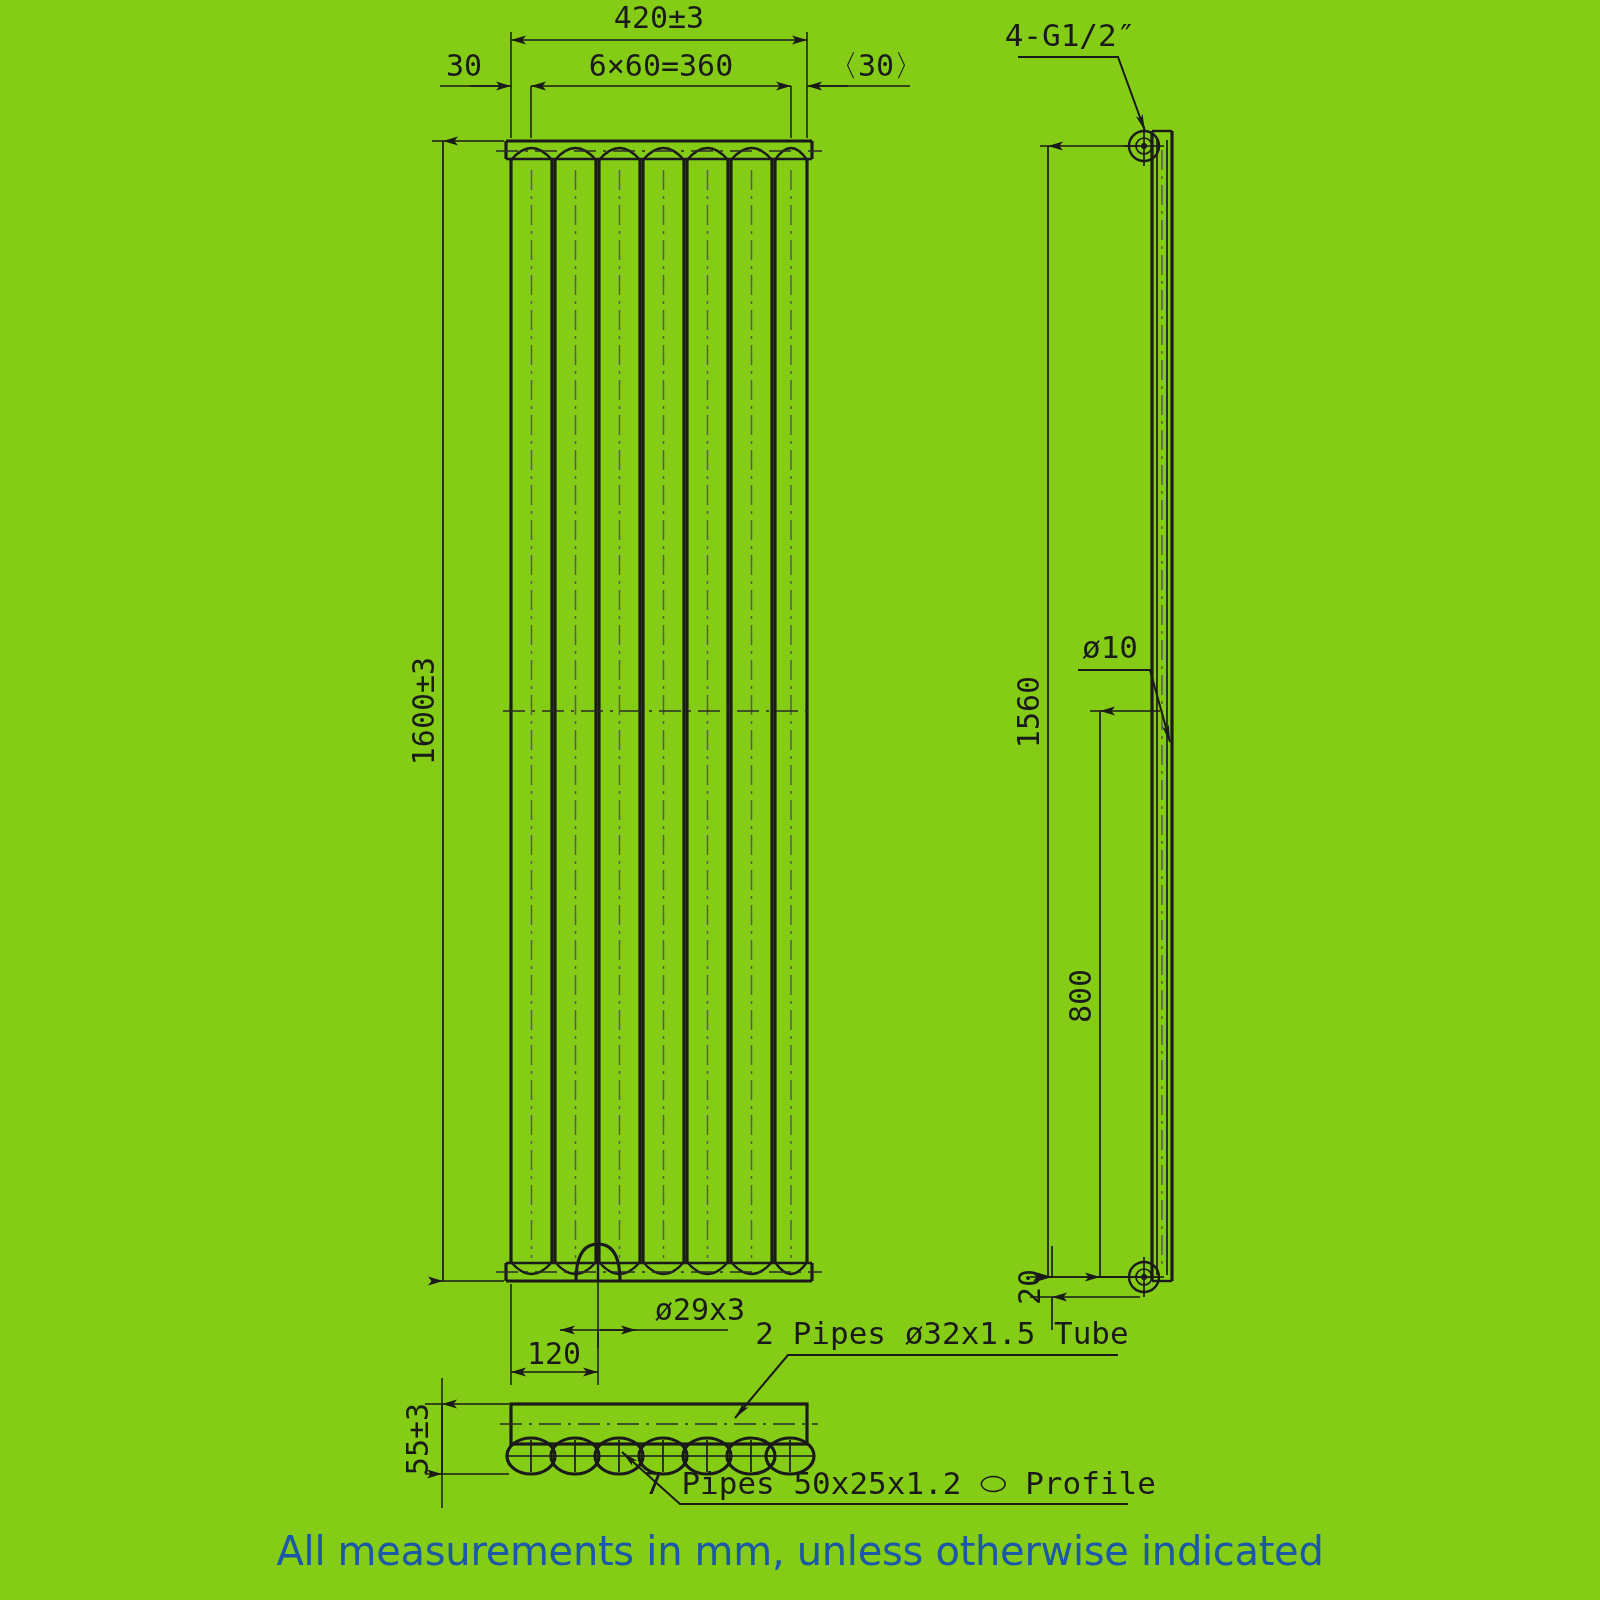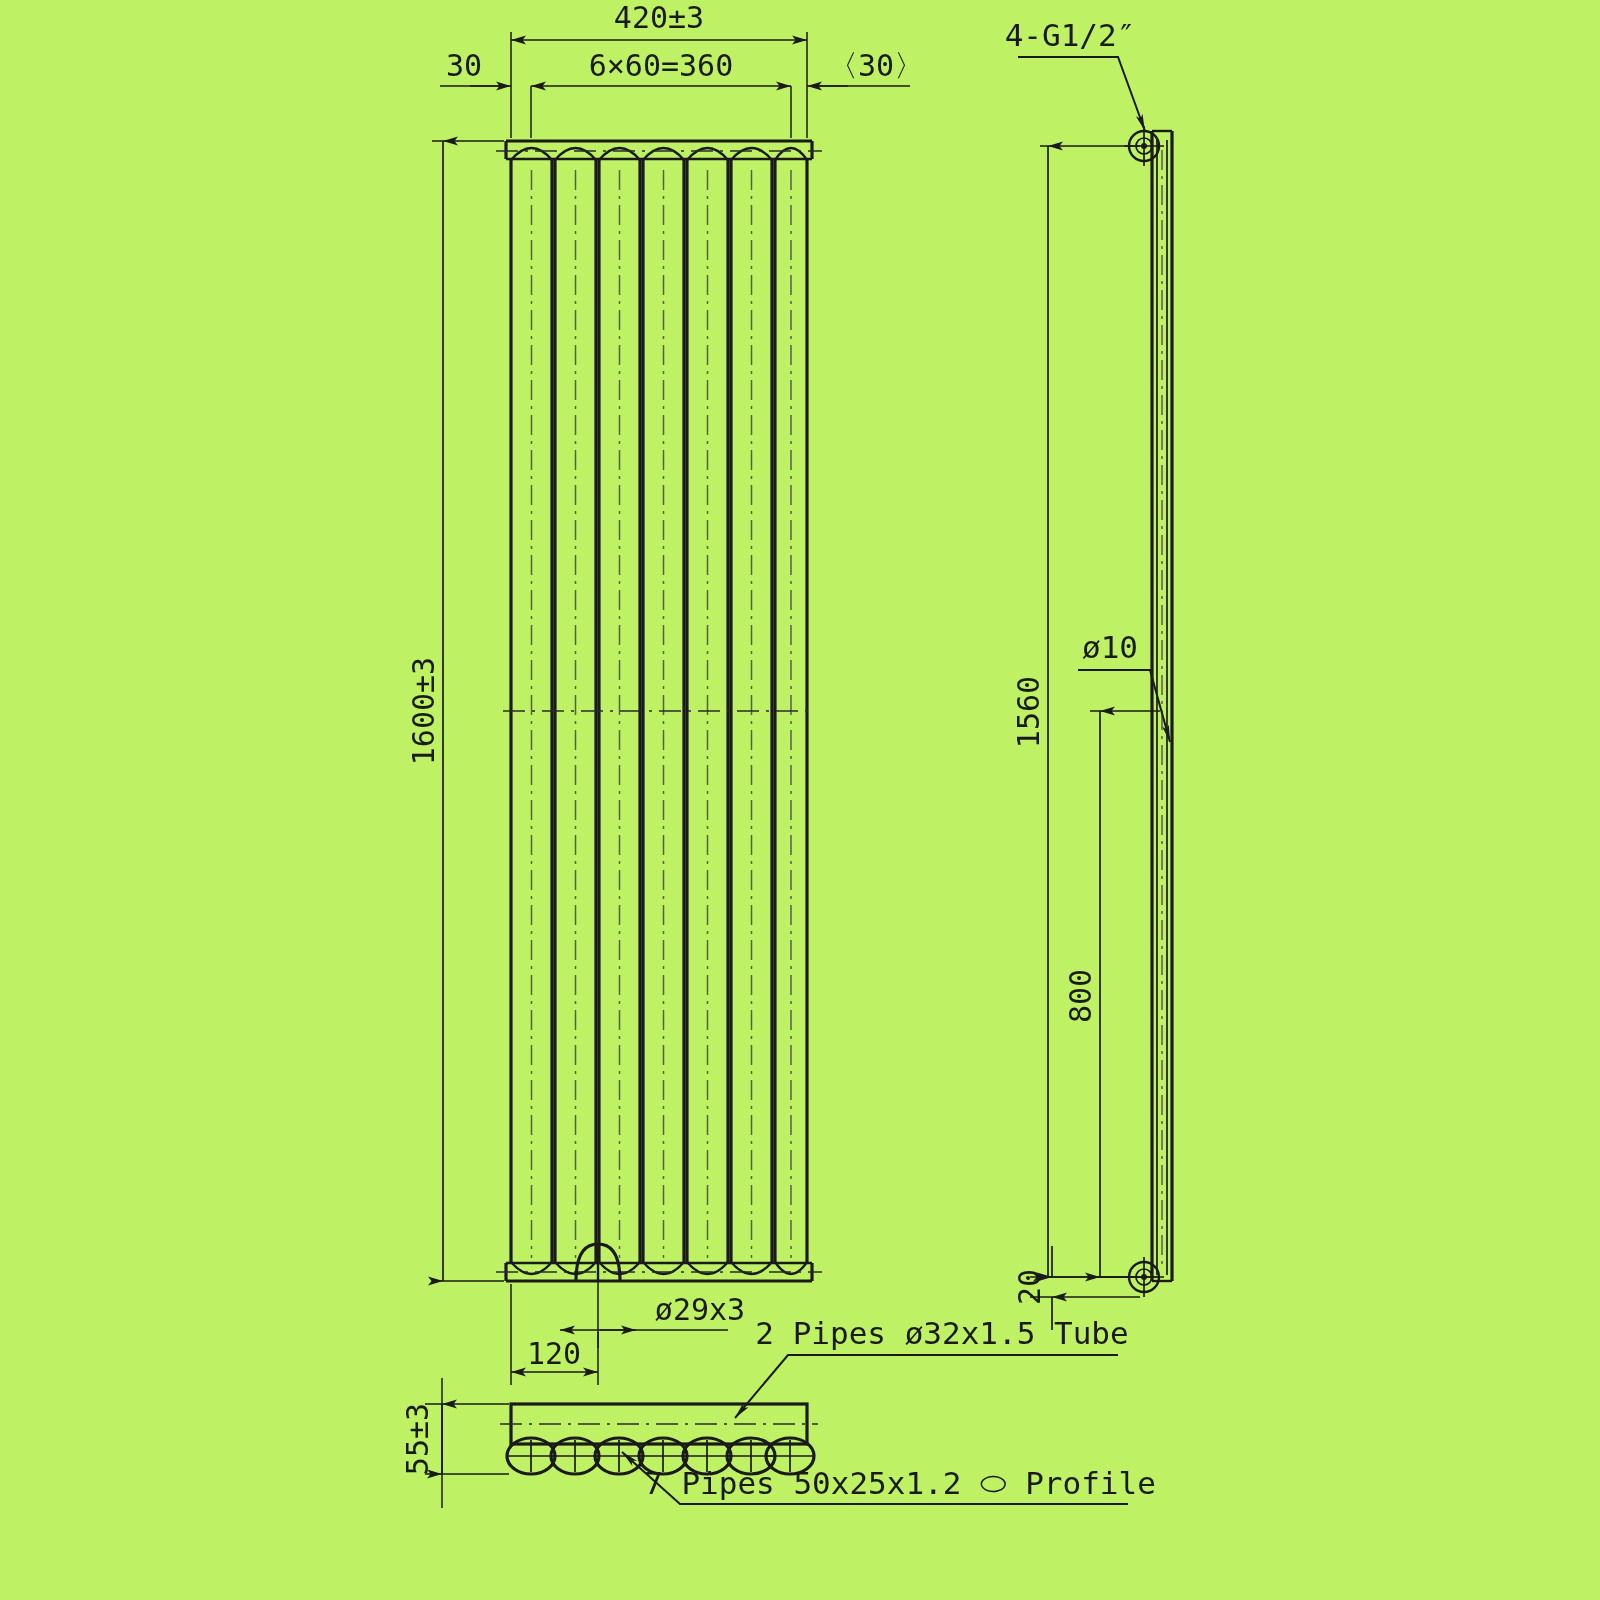--- a/index.html
+++ b/index.html
@@ -11,21 +11,21 @@
   body {
     width: 1600px;
     height: 1600px;
     overflow: hidden;
     font-family: "DejaVu Sans", sans-serif;
   }
   #stage {
     position: relative;
     width: 1600px;
     height: 1600px;
-    background: #bef264;
+    background: #84cc16;
     text-decoration: underline;
   }
   #drawing {
     position: absolute;
     left: 0;
     top: 0;
     width: 1600px;
     height: 1600px;
   }
   .caption {
@@ -344,14 +344,15 @@
       </g>
 
       <g>
         <path class="leader" d="M1128,1504 L680,1504 L622,1452" marker-end="url(#leadArr)"></path>
         <text class="notetext" x="900" y="1494" text-anchor="middle">7 Pipes 50x25x1.2 ⬭ Profile</text>
       </g>
     </g>
 
   </svg>
 
+  <div class="caption">All measurements in mm, unless otherwise indicated</div>
 
 </div>
 
 </body></html>

